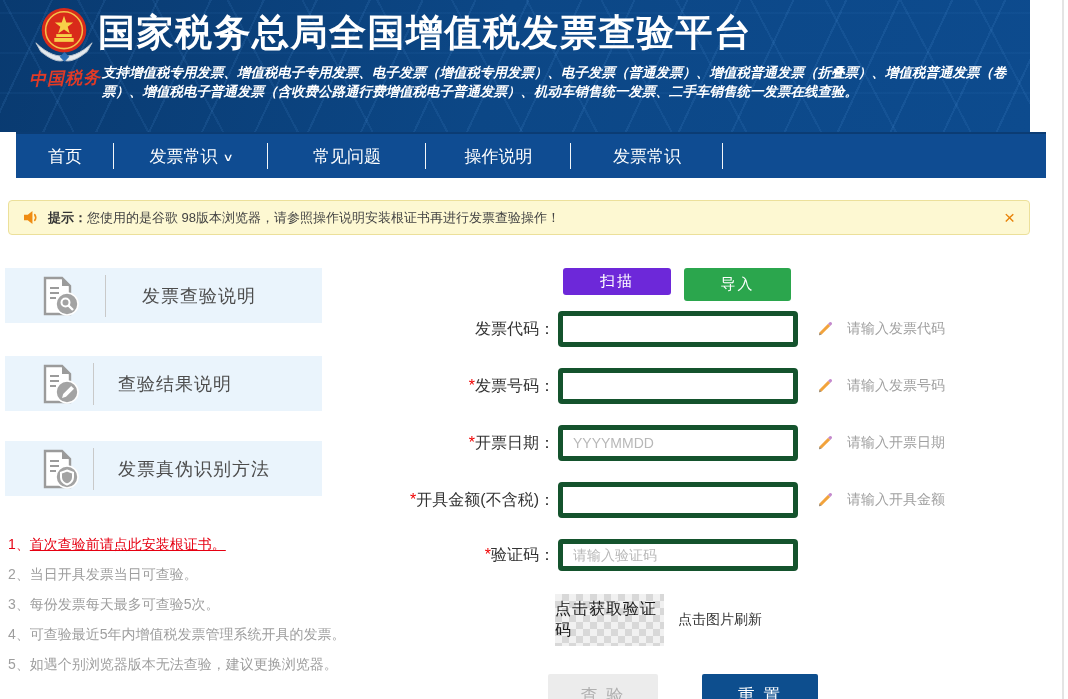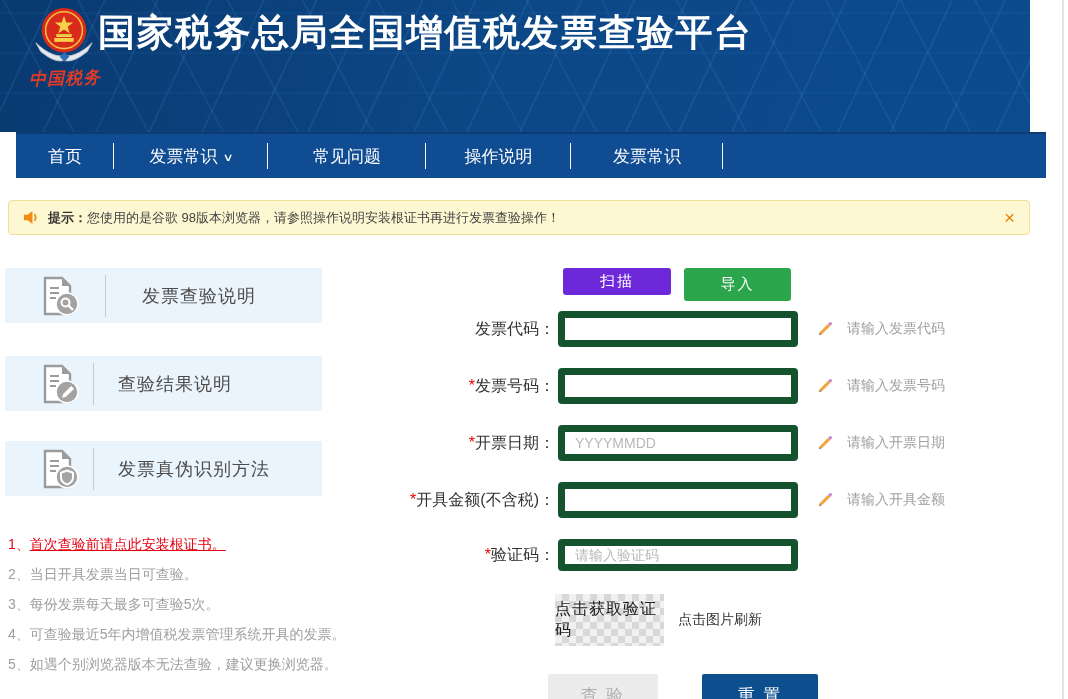--- a/index.html
+++ b/index.html
@@ -84,21 +84,21 @@
   }
   .btn-import {
     width:107px; height:33px; background:#2ba64d; color:#fff; border:none; border-radius:3px;
     font-size:15px; cursor:pointer; margin-left:13px; letter-spacing:2px;
   }
   .f-row { display:flex; align-items:center; height:36px; margin-bottom:21px; }
   .f-row.captcha-input-row { height:32px; margin-bottom:8px; }
   .f-label { width:195px; text-align:right; font-size:16px; color:#333; white-space:nowrap; }
   .f-star { color:#f00000; }
   .f-input {
-    width:240px; height:36px; margin-left:3px; border:7px solid #14532d; border-radius:4px;
+    width:240px; height:36px; margin-left:3px; border:5px solid #14532d; border-radius:4px;
     padding:0 10px; font-size:14px; color:#333; outline:none; background:#fff;
   }
   .f-input::placeholder { color:#b8b8b8; }
   .captcha-input-row .f-input { height:32px; }
   .pencil-icon { width:20px; height:20px; margin-left:17px; flex:none; }
   .f-hint { margin-left:12px; font-size:14px; color:#a0a0a0; white-space:nowrap; }
 
   .captcha-row { display:flex; align-items:center; margin-top:23px; height:52px; }
   .captcha-img {
     width:109px; height:52px; margin-left:195px; cursor:pointer;
@@ -132,20 +132,21 @@
       <circle cx="31" cy="25" r="23" fill="#d92a1a"></circle>
       <circle cx="31" cy="25" r="19" fill="none" stroke="#f3c14a" stroke-width="1.6"></circle>
       <polygon fill="#f7d148" points="31,10 33.4,17 40.5,17 34.8,21.4 37,28.4 31,24.2 25,28.4 27.2,21.4 21.5,17 28.6,17"></polygon>
       <rect x="23" y="29" width="16" height="3" fill="#f7d148"></rect>
       <rect x="21" y="33" width="20" height="4" fill="#f7d148"></rect>
       <path d="M2 38 C14 50 26 53 31 51 C36 53 48 50 60 38 L55 47 C44 56 36 58 31 56 C26 58 18 56 7 47 Z" fill="#e4e9ee" stroke="#b9c2cc" stroke-width="1"></path>
       <rect x="28" y="49" width="7" height="7" transform="rotate(45 31.5 52.5)" fill="#2e6fb5"></rect>
     </svg>
     <div class="logo-script">中国税务</div>
     <h1 class="site-title">国家税务总局全国增值税发票查验平台</h1>
+    <p class="site-subtitle">支持增值税专用发票、增值税电子专用发票、电子发票（增值税专用发票）、电子发票（普通发票）、增值税普通发票（折叠票）、增值税普通发票（卷票）、增值税电子普通发票（含收费公路通行费增值税电子普通发票）、机动车销售统一发票、二手车销售统一发票在线查验。</p>
   </header>
 
   <nav class="main-nav">
     <div class="nav-cell">
       <span>首页</span>
     </div>
     <div class="nav-cell">
       <span>发票常识</span>
       <span class="nav-chevron">∨</span>
     </div>

